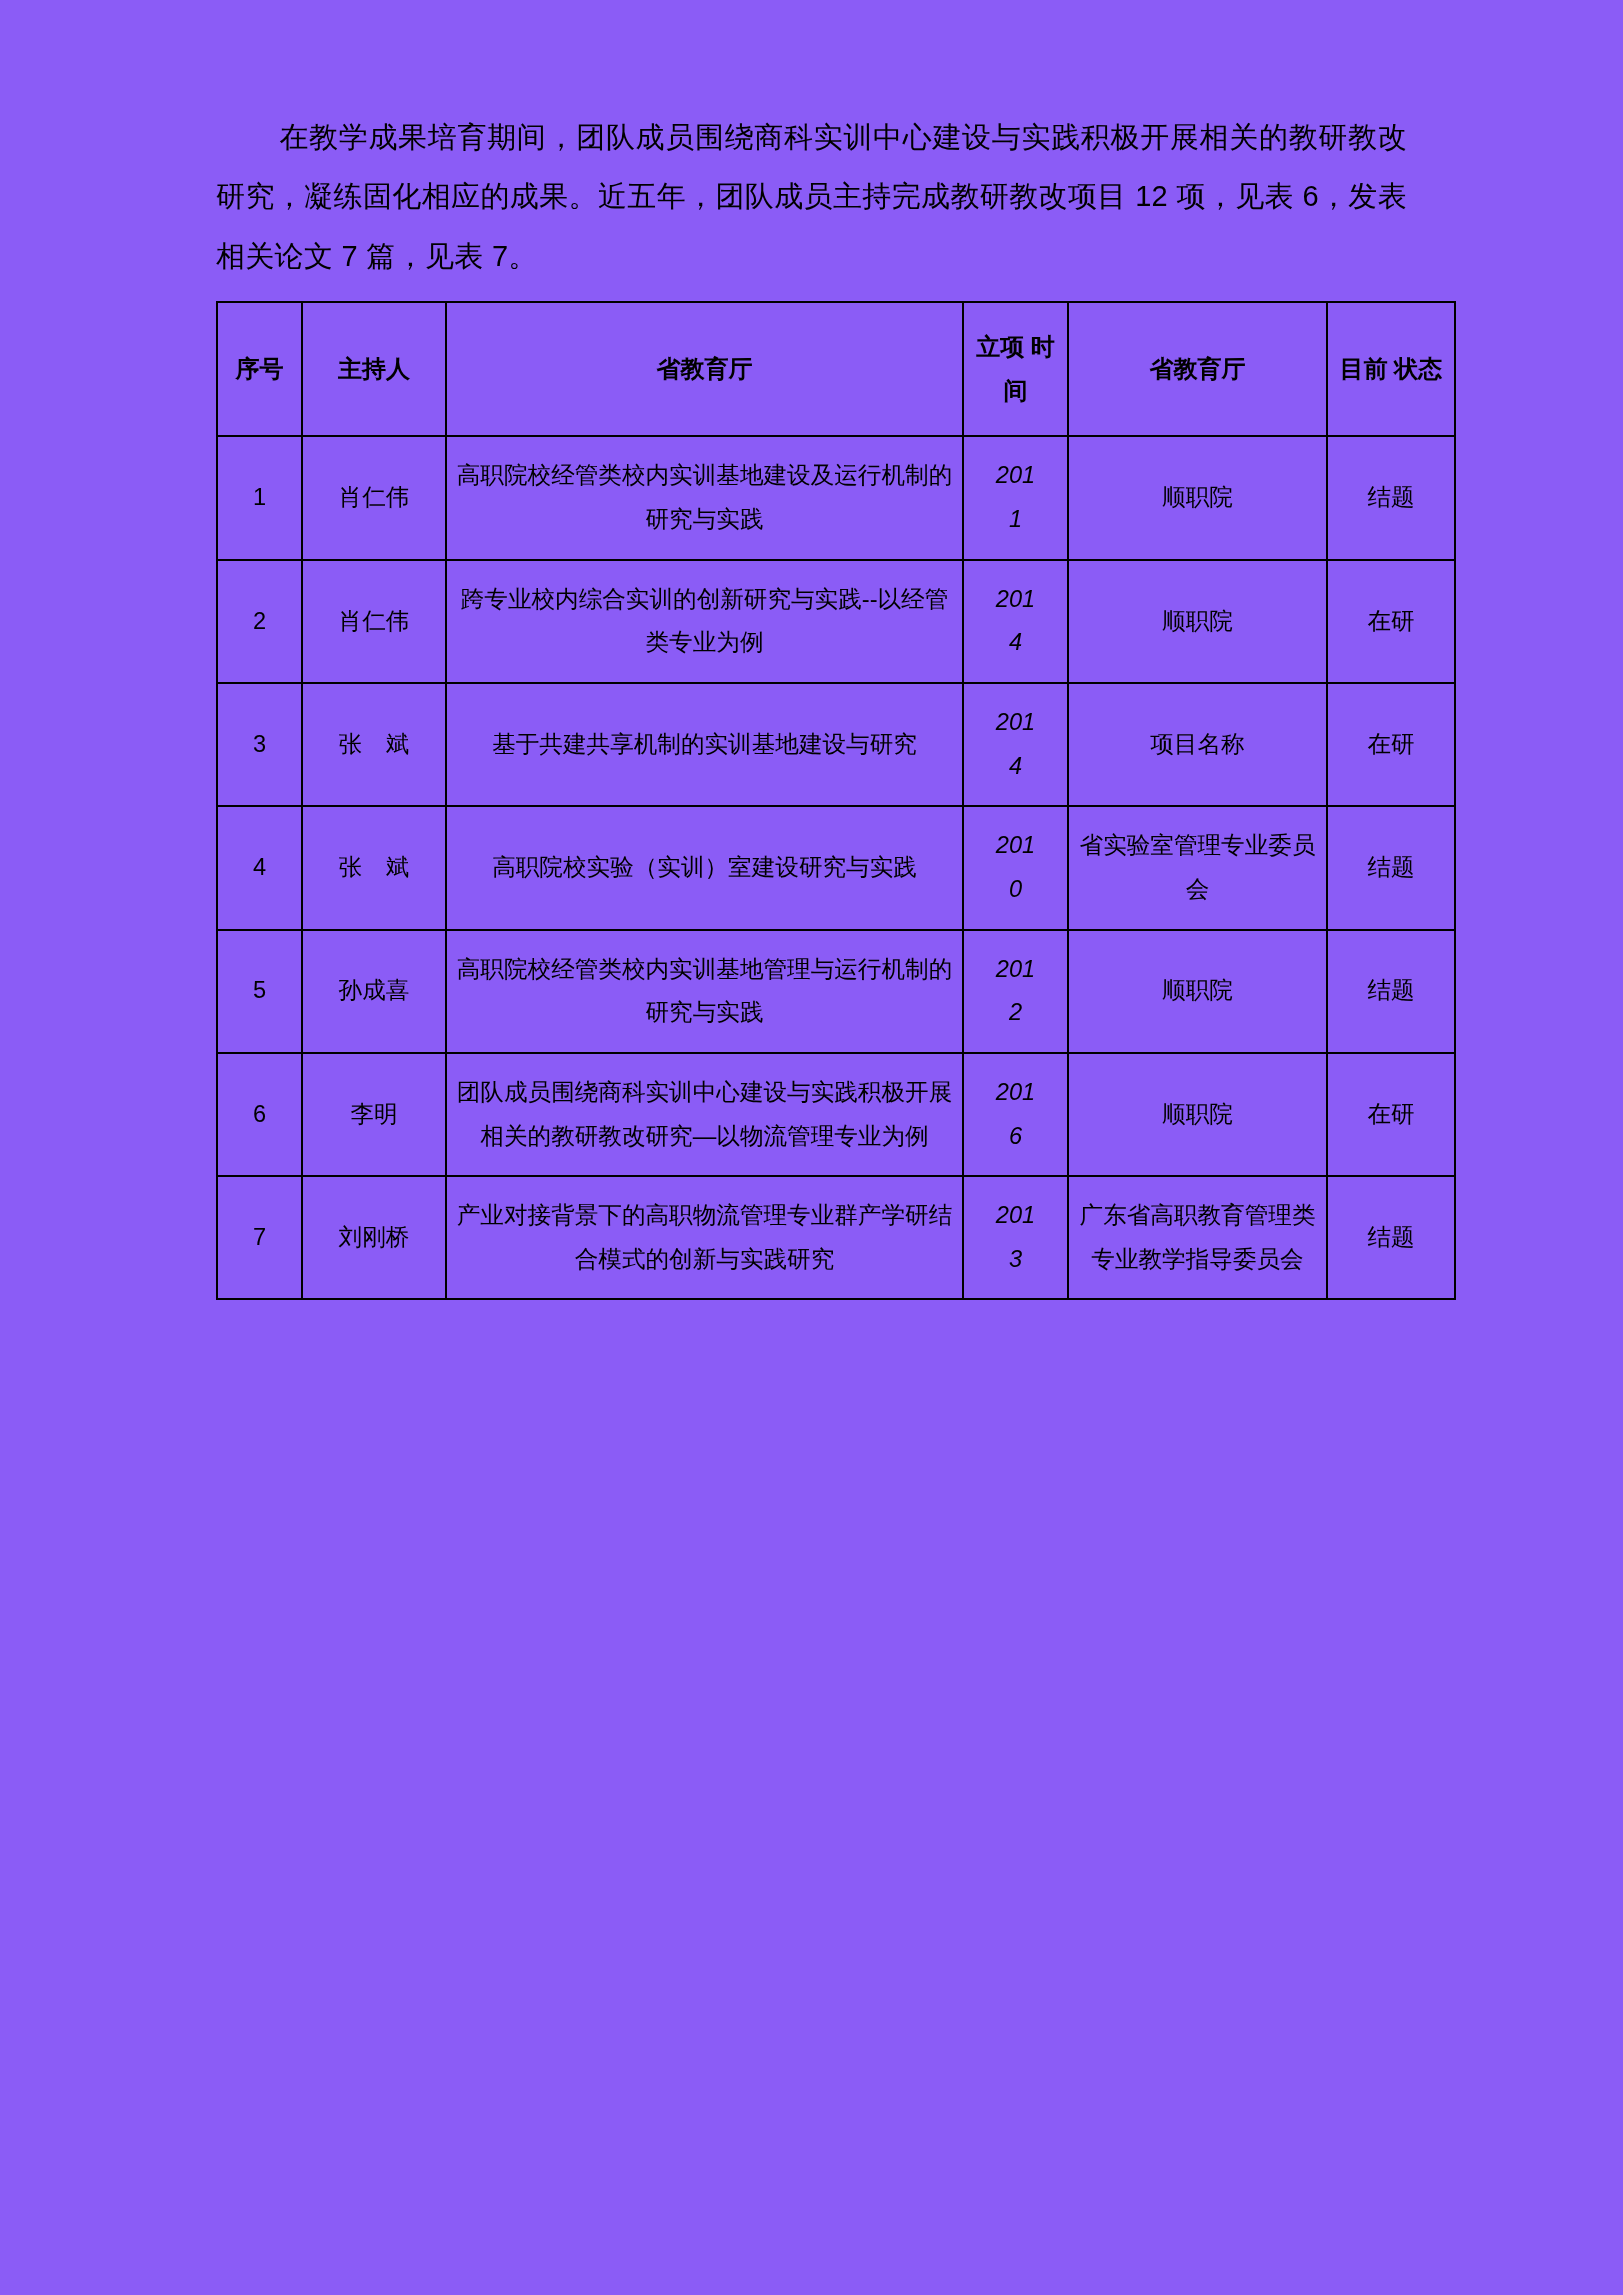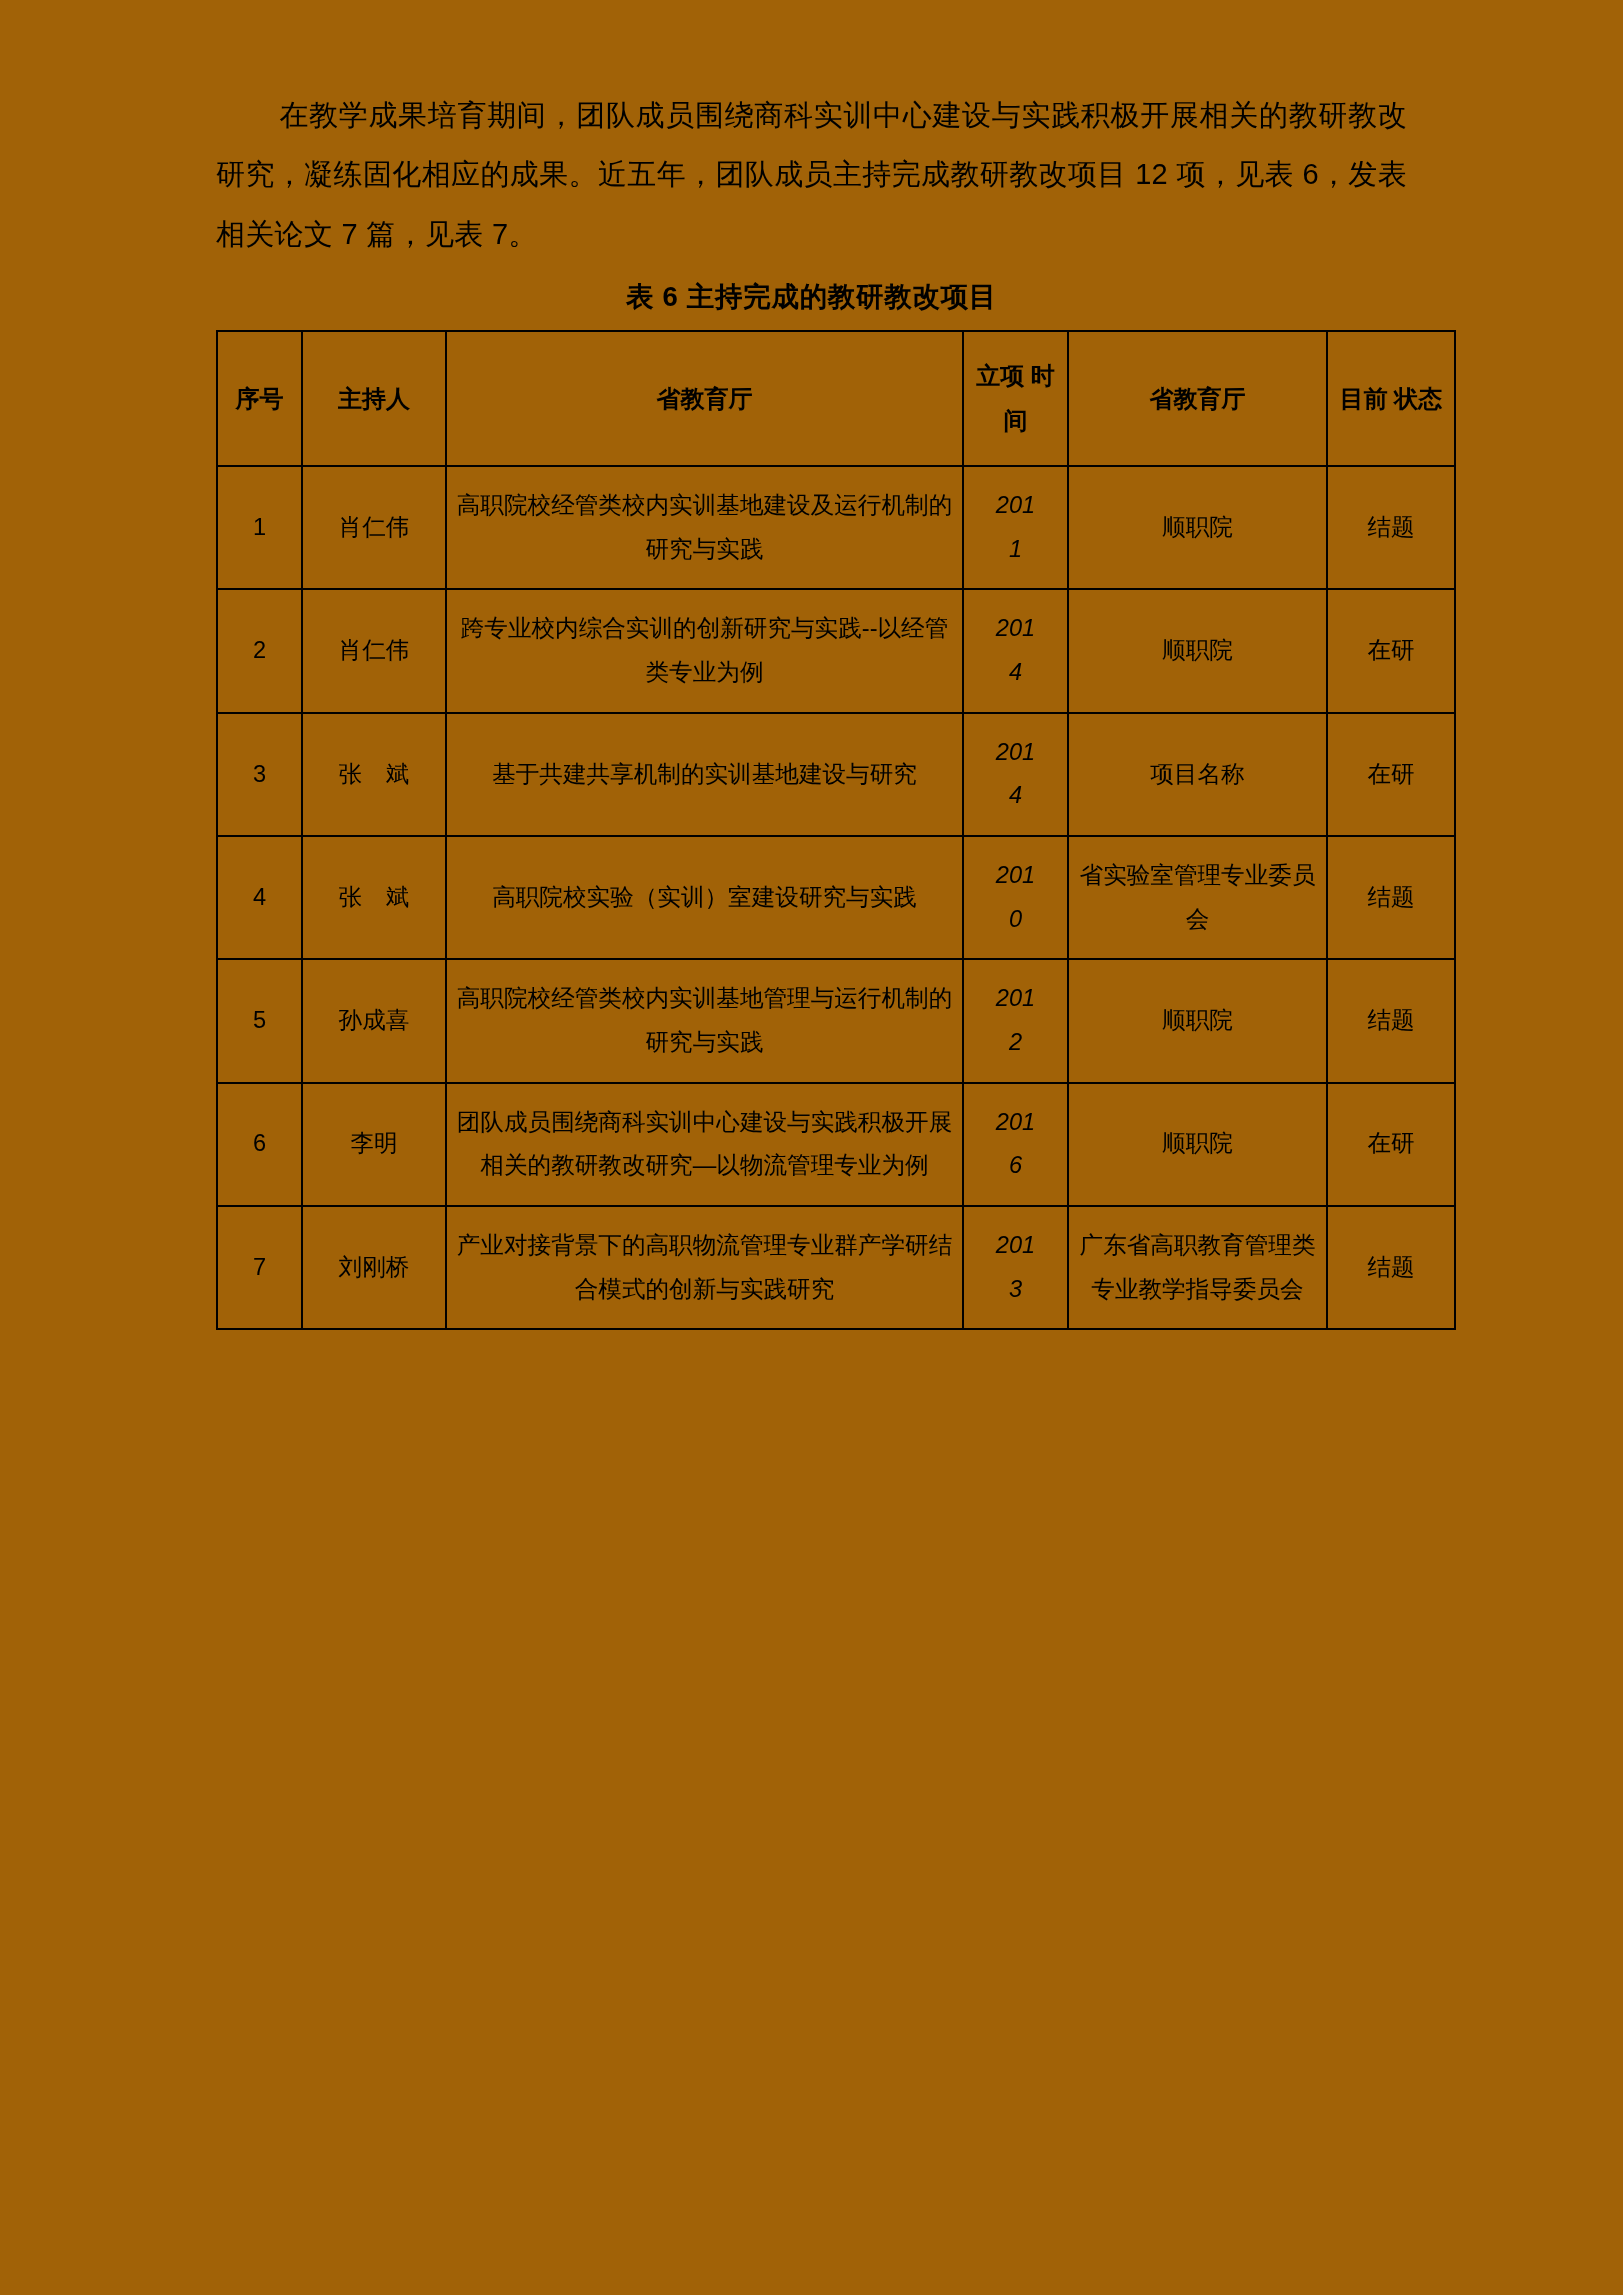--- a/index.html
+++ b/index.html
@@ -8,22 +8,22 @@
     background: #ffffff;
   }
   body {
     font-family: "Liberation Sans", sans-serif;
     color: #000000;
   }
   .page {
     width: 1623px;
     height: 2295px;
     box-sizing: border-box;
-    padding: 86px 216px 0 216px;
-    background: #a16207;
+    padding: 108px 216px 0 216px;
+    background: #8b5cf6;
     position: relative;
   }
   .para {
     font-size: 29px;
     line-height: 2.05;
     text-align: justify;
     letter-spacing: 0.3px;
     margin: 0 0 14.4px 0;
   }
   .para .indent {
@@ -73,21 +73,20 @@
     font-style: italic;
   }
 </style>
 </head>
 <body>
 
 <div class="page">
 
   <p class="para"><span class="indent"></span><span>在教学成果培育期间，团队成员围绕商科实训中心建设与实践积极开展相关的教研教改研究，凝练固化相应的成果。近五年，团队成员主持完成教研教改项目 12 项，见表 6，发表相关论文 7 篇，见表 7。</span></p>
 
-  <div class="table-title">表 6  主持完成的教研教改项目</div>
 
   <table class="tbl">
     <colgroup>
       <col class="col-no">
       <col class="col-host">
       <col class="col-name">
       <col class="col-year">
       <col class="col-src">
       <col class="col-state">
     </colgroup>

